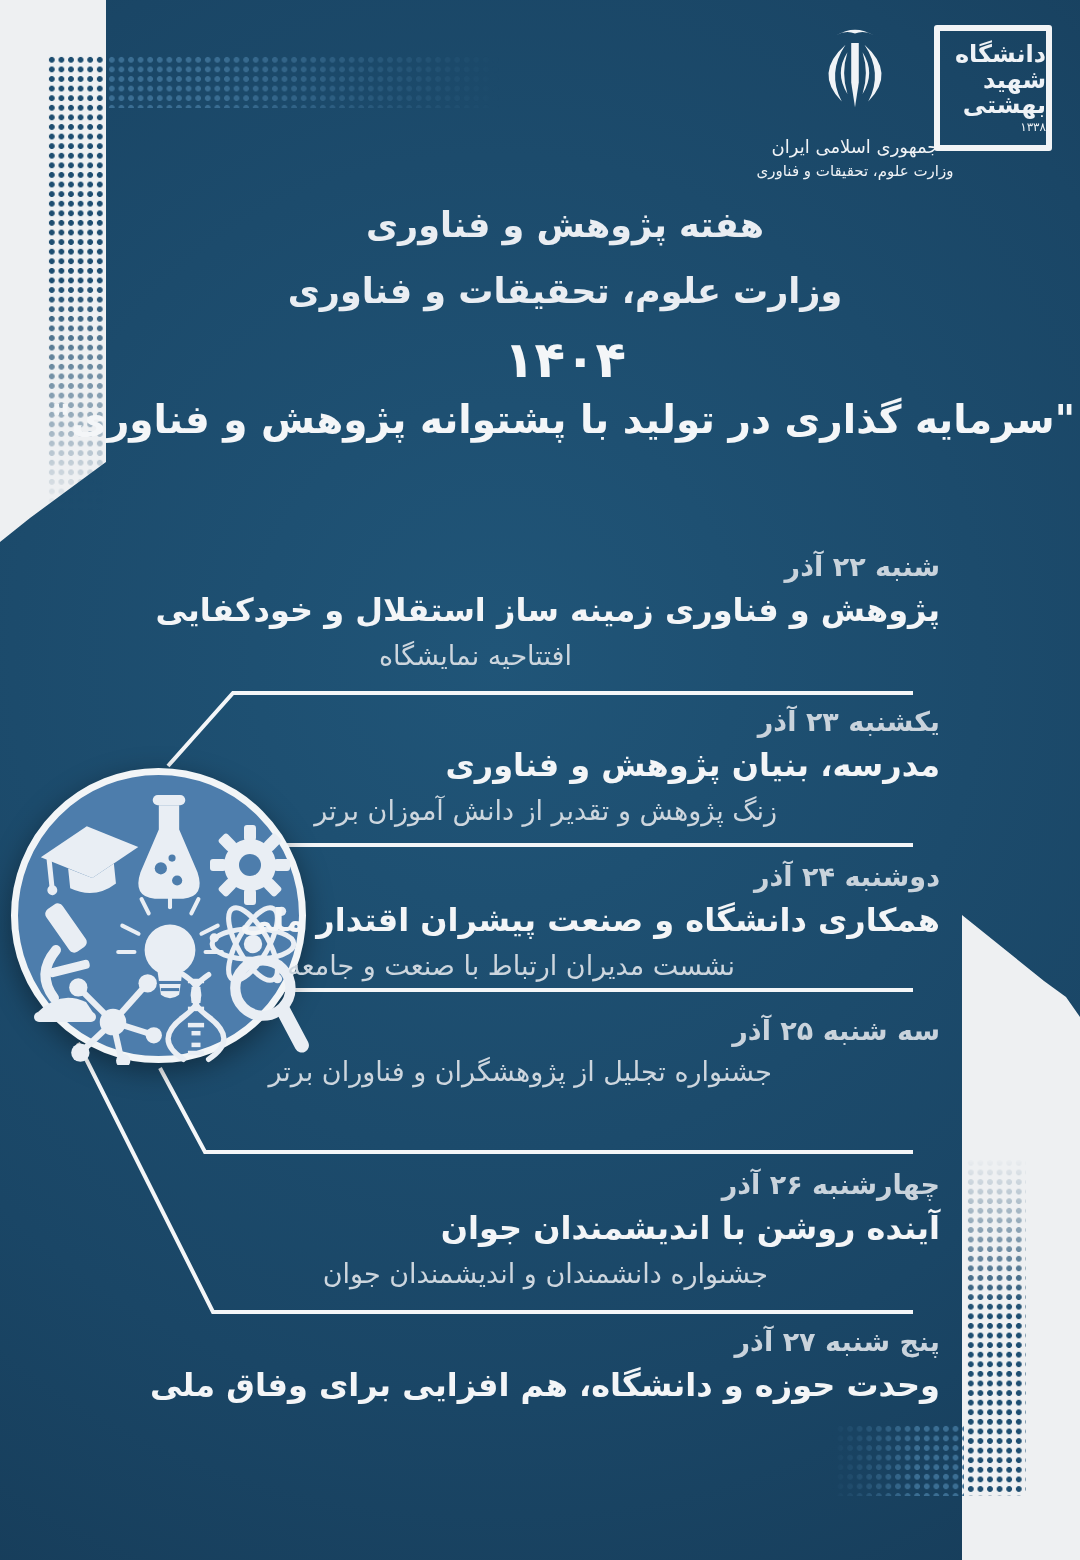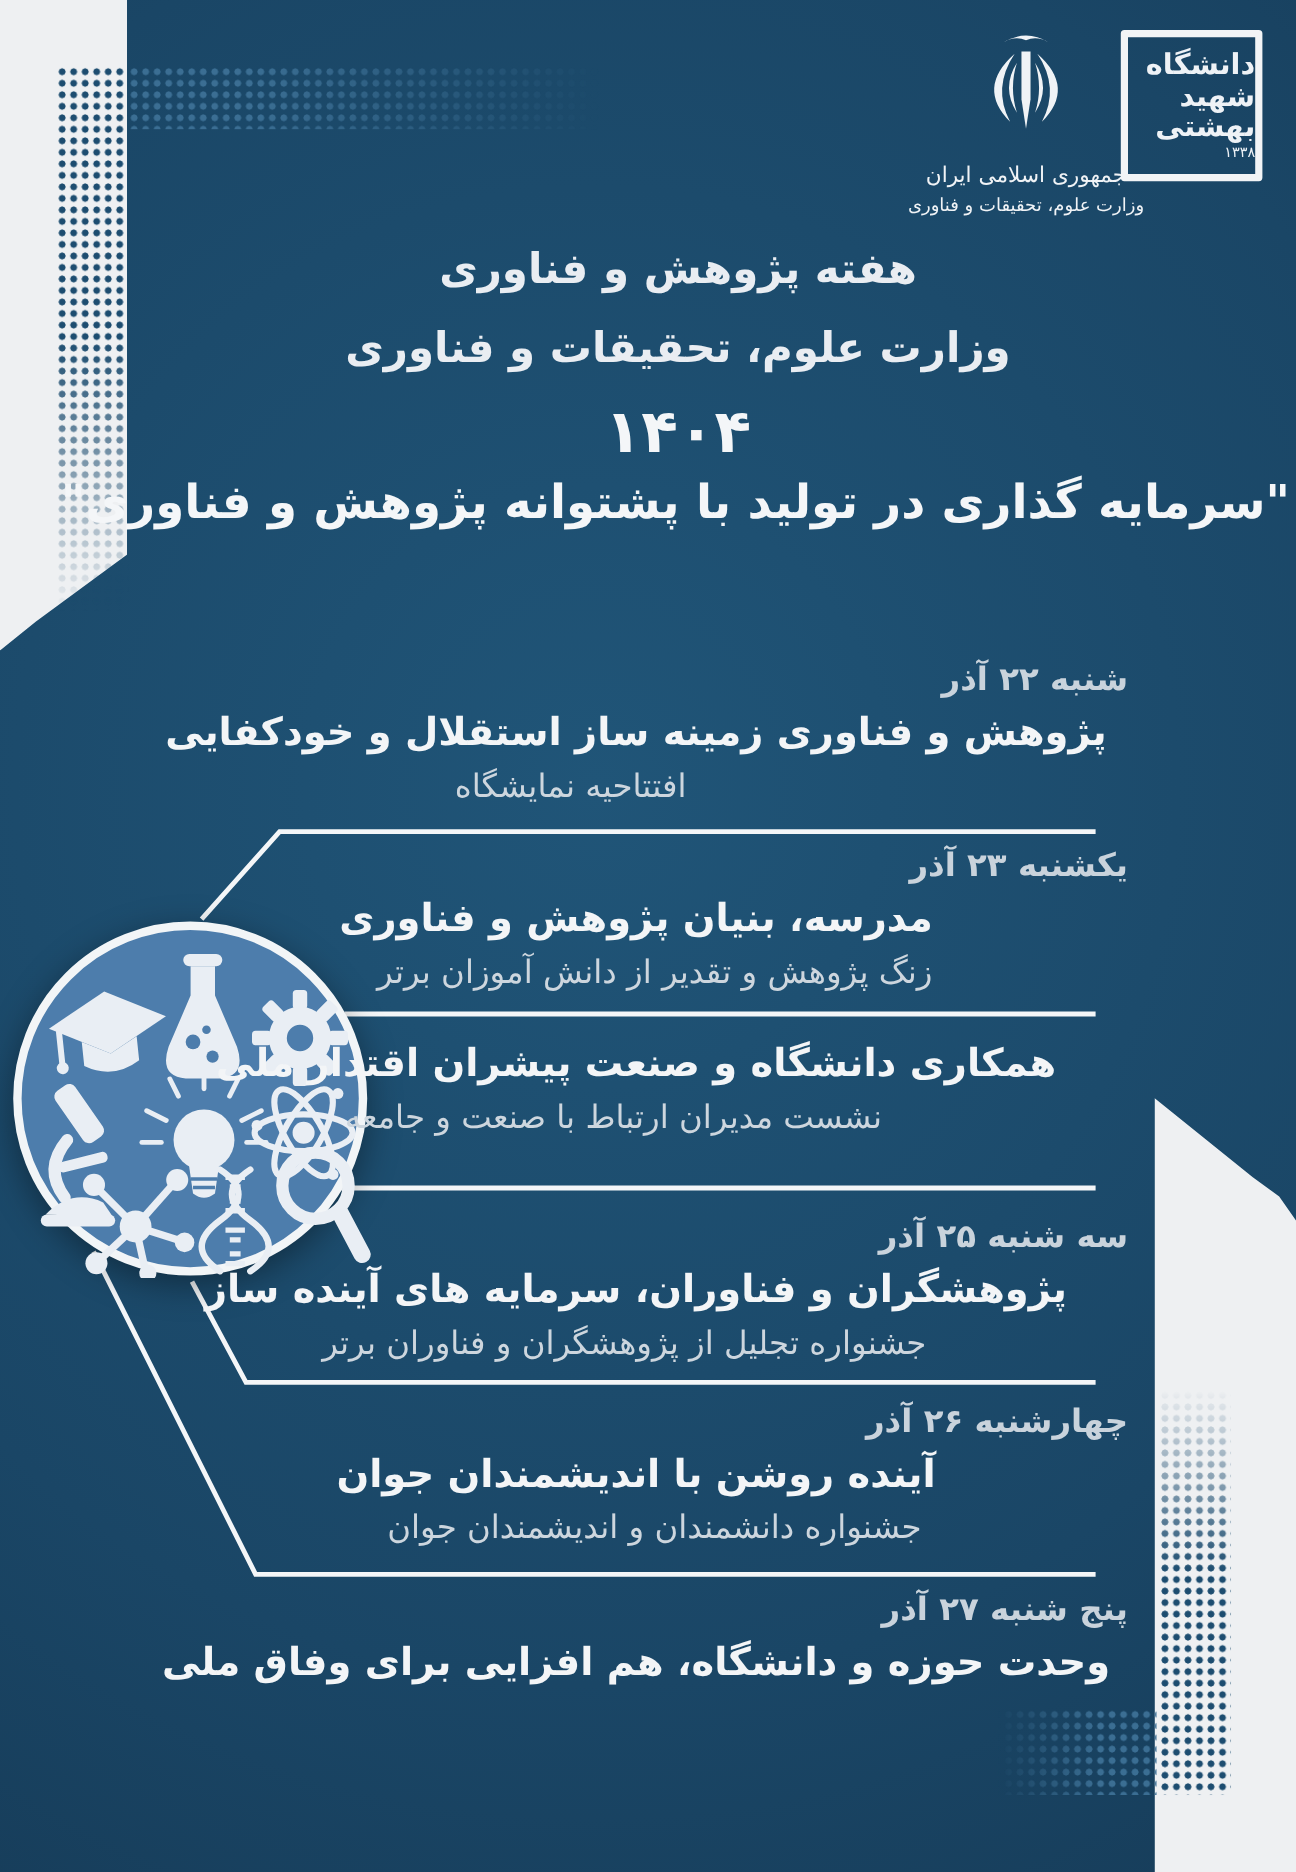--- a/index.html
+++ b/index.html
@@ -57,21 +57,21 @@
     box-shadow:0 8px 28px rgba(0,0,0,.38);}
   .science-circle svg{position:absolute;}
   .icon-fill{fill:#e9eef4;}
   .icon-stroke{stroke:#e9eef4;fill:none;}
   .icon-hole{fill:#4d7dac;}
 
   
   .schedule{position:absolute;right:140px;top:0;width:820px;}
   .event-row{position:absolute;right:0;width:820px;direction:rtl;text-align:right;}
   .event-date{font-size:27px;color:#c9d3dc;line-height:34px;font-weight:bold;}
-  .event-title{font-size:32px;font-weight:800;color:#f3f5f7;line-height:44px;margin-top:4px;white-space:nowrap;text-align:center;}
+  .event-title{font-size:32px;font-weight:800;color:#f3f5f7;line-height:44px;margin-top:4px;white-space:nowrap;}
   .event-subtitle{font-size:27px;color:#cdd6de;line-height:36px;margin-top:6px;}
   .event-row:nth-child(1){top:550px;}
   .event-row:nth-child(2){top:705px;}
   .event-row:nth-child(3){top:860px;}
   .event-row:nth-child(4){top:1014px;}
   .event-row:nth-child(5){top:1168px;}
   .event-row:nth-child(6){top:1325px;}
   .event-row:nth-child(1) .event-subtitle{margin-left:0;margin-right:368px;}
   .event-row:nth-child(2) .event-subtitle{margin-right:163px;}
   .event-row:nth-child(3) .event-subtitle{margin-right:205px;}
@@ -245,26 +245,26 @@
       <div class="event-date">شنبه ۲۲ آذر</div>
       <div class="event-title">پژوهش و فناوری زمینه ساز استقلال و خودکفایی</div>
       <div class="event-subtitle">افتتاحیه نمایشگاه</div>
     </div>
     <div class="event-row">
       <div class="event-date">یکشنبه ۲۳ آذر</div>
       <div class="event-title">مدرسه، بنیان پژوهش و فناوری</div>
       <div class="event-subtitle">زنگ پژوهش و تقدیر از دانش آموزان برتر</div>
     </div>
     <div class="event-row">
+      <div class="event-date">دوشنبه ۲۴ آذر</div>
       <div class="event-title">همکاری دانشگاه و صنعت پیشران اقتدار ملی</div>
       <div class="event-subtitle">نشست مدیران ارتباط با صنعت و جامعه</div>
     </div>
     <div class="event-row">
       <div class="event-date">سه شنبه ۲۵ آذر</div>
-      <div class="event-title">پژوهشگران و فناوران، سرمایه های آینده ساز</div>
       <div class="event-subtitle">جشنواره تجلیل از پژوهشگران و فناوران برتر</div>
     </div>
     <div class="event-row">
       <div class="event-date">چهارشنبه ۲۶ آذر</div>
       <div class="event-title">آینده روشن با اندیشمندان جوان</div>
       <div class="event-subtitle">جشنواره دانشمندان و اندیشمندان جوان</div>
     </div>
     <div class="event-row">
       <div class="event-date">پنج شنبه ۲۷ آذر</div>
       <div class="event-title">وحدت حوزه و دانشگاه، هم افزایی برای وفاق ملی</div>

